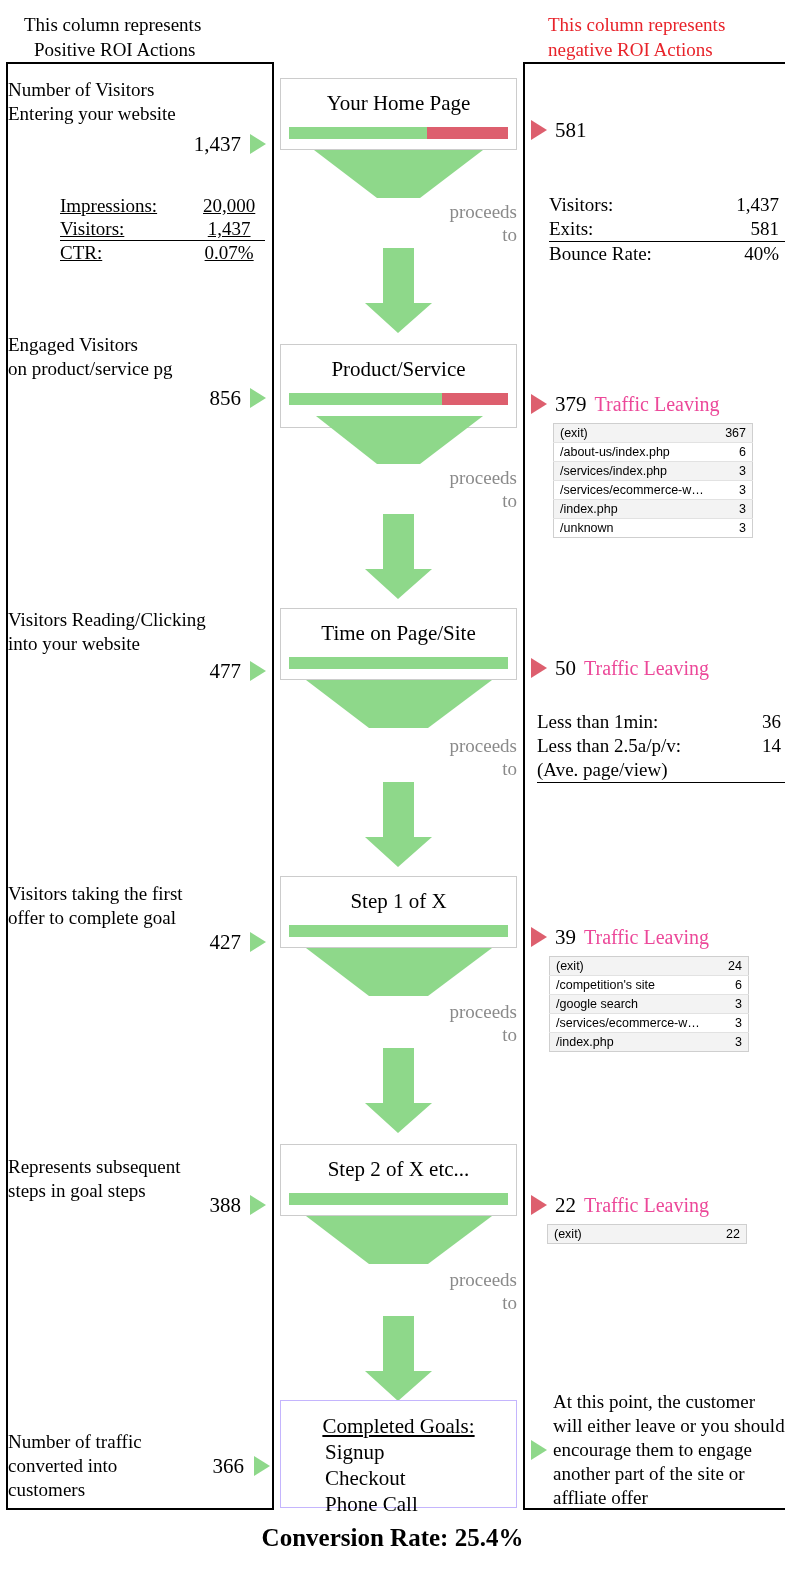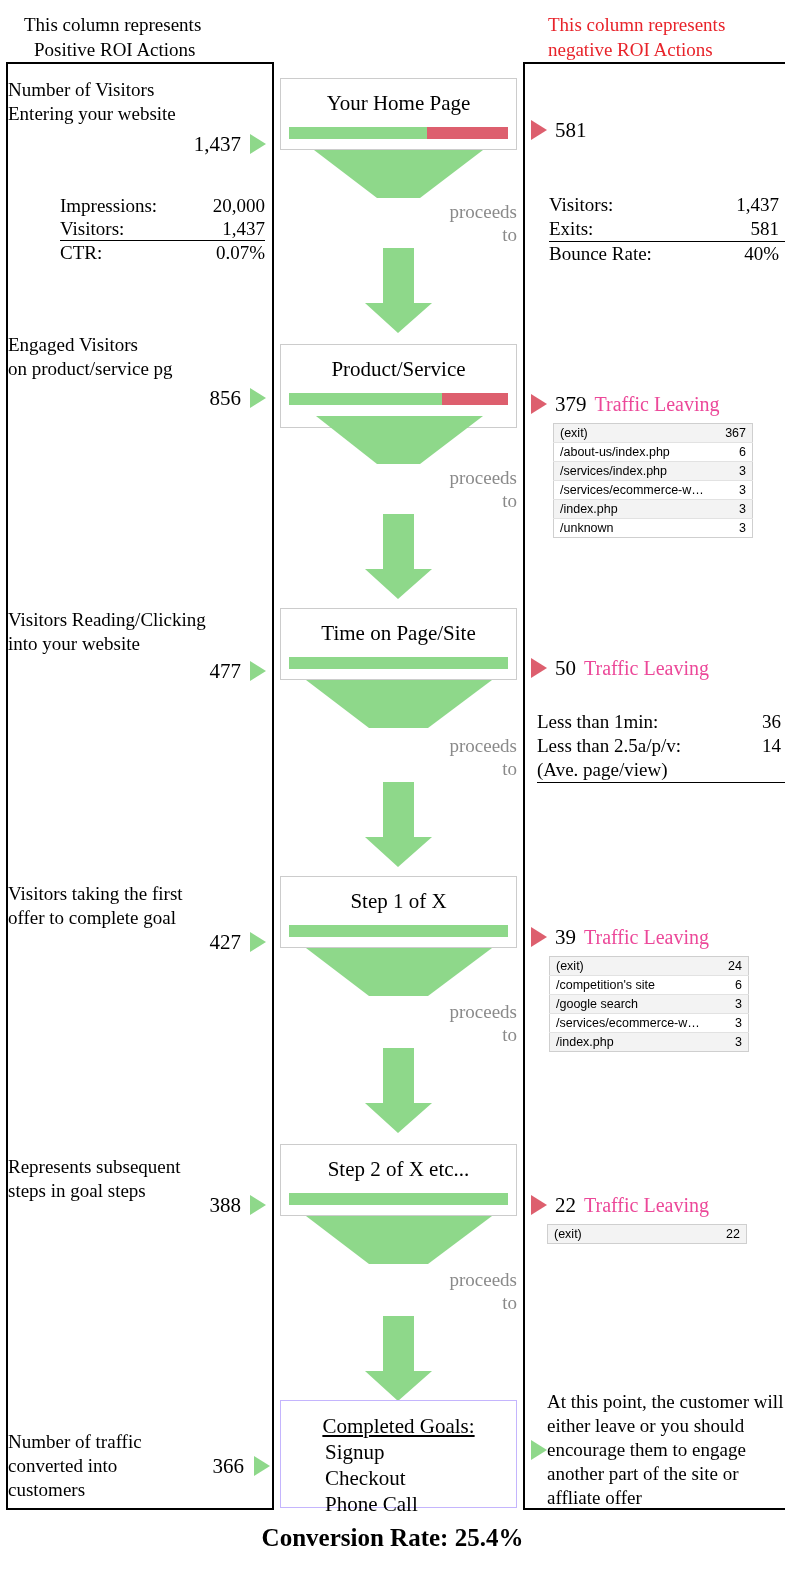--- a/index.html
+++ b/index.html
@@ -37,22 +37,22 @@
     width:0;height:0;border-left:16px solid #8ed88a;
     border-top:10px solid transparent;border-bottom:10px solid transparent;
   }
   .tri-r{
     width:0;height:0;border-left:16px solid #dd5f6e;
     border-top:10px solid transparent;border-bottom:10px solid transparent;
   }
 
   
   .stat-tbl{font-size:19px;line-height:23px;width:205px;margin-left:52px;border-collapse:collapse;}
-  .stat-tbl td{padding:0;white-space:nowrap;}
-  .stat-tbl td.v{text-align:right;}
+  .stat-tbl td{padding:0;white-space:nowrap;text-decoration:underline;}
+  .stat-tbl td.v{text-align:center;}
   .stat-tbl tr.ul td{border-bottom:1.6px solid #000;}
 
   
   .c-box{
     position:absolute;left:280px;width:237px;
     border:1px solid #ccc;background:#fff;box-sizing:border-box;
   }
   .c-title{
     text-align:center;font-size:21px;line-height:26px;padding-top:11px;
   }
@@ -441,18 +441,18 @@
 <div style="position:absolute;left:8px;top:1430px;width:262px;display:flex;align-items:center;gap:10px">
   <div style="flex:1;font-size:19px;line-height:24px">
     <div>Number of traffic</div>
     <div>converted into</div>
     <div>customers</div>
   </div>
   <span class="l-num">366</span>
   <span class="tri-g"></span>
 </div>
 
-<div style="position:absolute;left:531px;top:1390px;width:254px;display:flex;align-items:center;gap:0">
+<div style="position:absolute;left:531px;top:1390px;width:254px;display:flex;align-items:center;gap:6px">
   <span class="tri-g"></span>
   <div class="r-note" style="flex:1">At this point, the customer will either leave or you should encourage them to engage another part of the site or affliate offer</div>
 </div>
 
 <div id="conv">Conversion Rate: 25.4%</div>
 
 </body></html>

